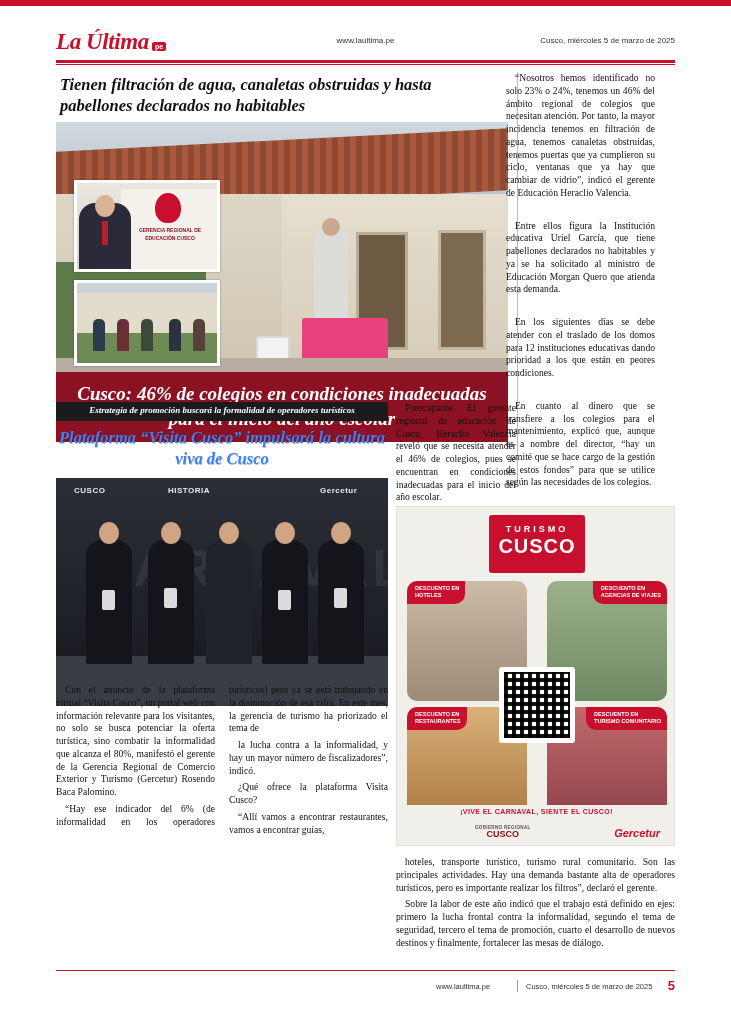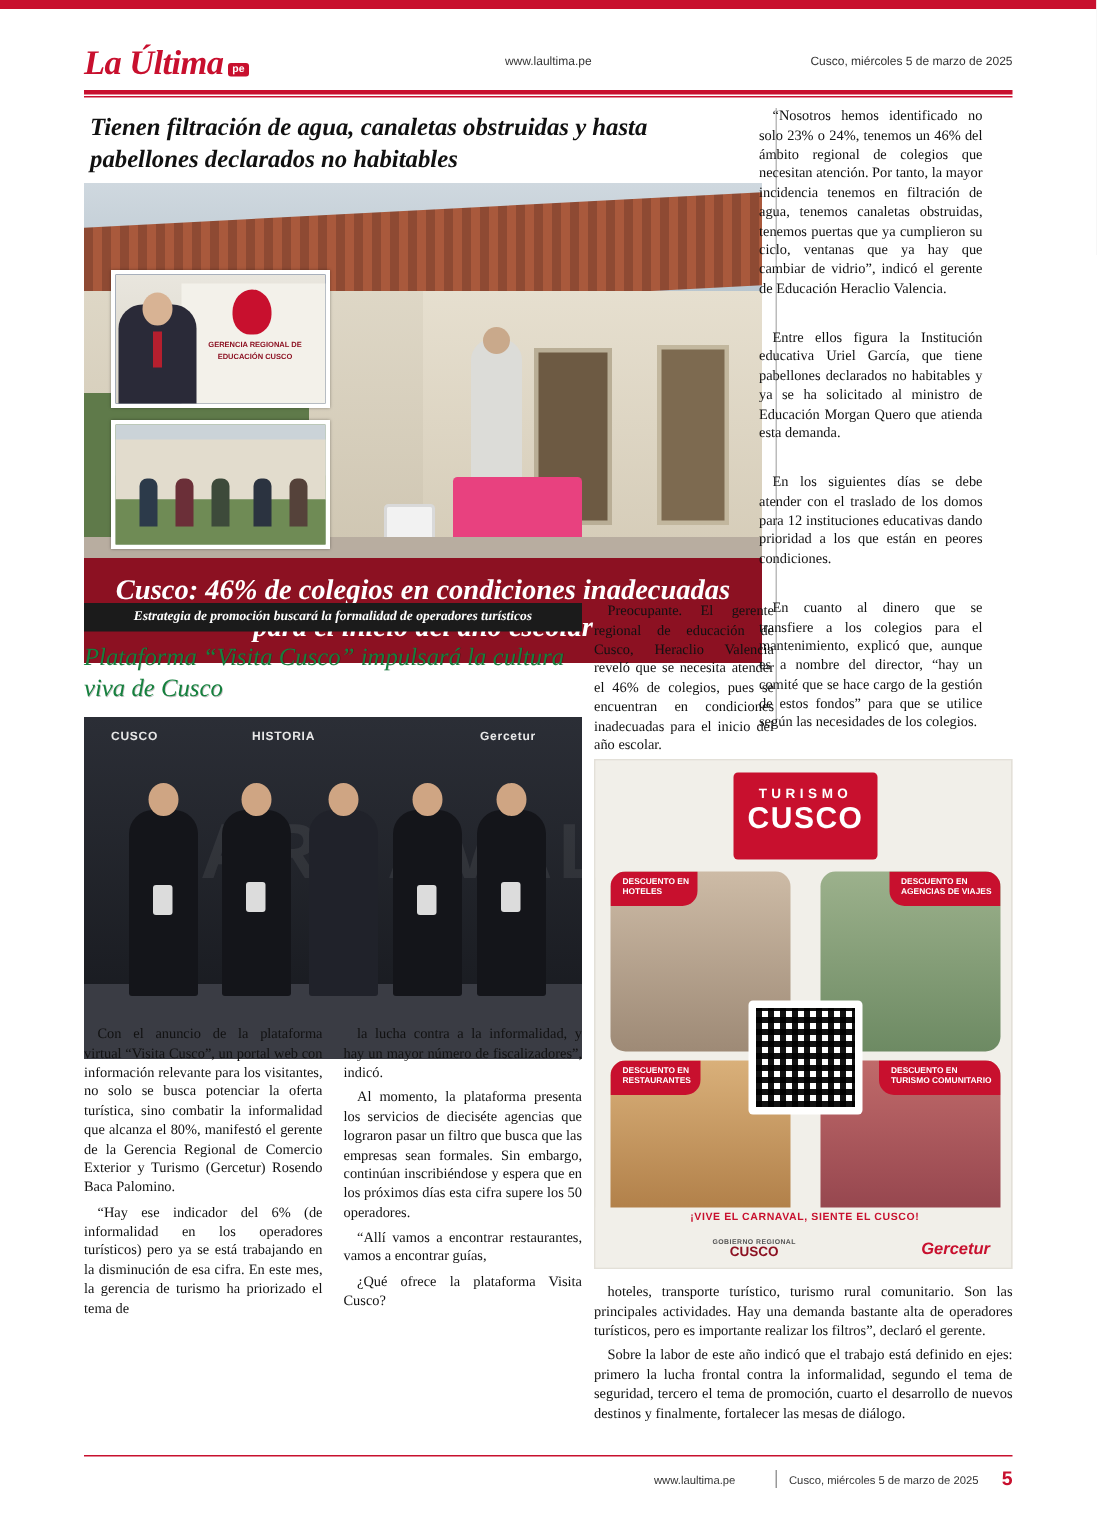--- a/index.html
+++ b/index.html
@@ -152,23 +152,23 @@
 
   
   .story2 { position:absolute; left:0; top:330px; width:332px; }
   .kicker {
     background:#1b1b1b; color:#ffffff;
     font-family:"Liberation Serif", serif; font-style:italic; font-weight:bold;
     font-size:9px; line-height:1.3; text-align:center;
     padding:3px 6px 4px 6px;
   }
   .story2-title {
-    margin-top:6px; 
-    font-family:"Liberation Serif", serif; font-weight:normal; font-style:italic;
-    font-size:16.5px; line-height:1.3; color:#15803d;
+    margin-top:6px; text-align:center;
+    font-family:"Liberation Serif", serif; font-weight:bold; font-style:italic;
+    font-size:16.5px; line-height:1.3; color:#3b82f6;
     text-shadow:0.5px 0.5px 0 rgba(0,0,0,.25);
   }
   .story2-photo {
     position:relative; margin-top:8px; width:332px; height:228px; overflow:hidden;
     background:#23252b;
   }
   .s2-backdrop { position:absolute; inset:0;
     background:linear-gradient(#2b2e36, #16181d); }
   .s2-logorow { position:absolute; left:0; top:8px; width:332px; height:22px; }
   .s2-lg { position:absolute; top:0; font-family:"Liberation Sans", sans-serif;
@@ -361,23 +361,22 @@
         <div class="s2-phone" style="left:222px; top:112px;"></div>
         <div class="s2-phone" style="left:278px; top:110px;"></div>
       </div>
     </div>
 
     <div class="story2-body">
       <div class="col2">
         <p>Con el anuncio de la plataforma virtual “Visita Cusco”, un portal web con información relevante para los visitantes, no solo se busca potenciar la oferta turística, sino combatir la informalidad que alcanza el 80%, manifestó el gerente de la Gerencia Regional de Comercio Exterior y Turismo (Gercetur) Rosendo Baca Palomino.</p>
         <p>“Hay ese indicador del 6% (de informalidad en los operadores turísticos) pero ya se está trabajando en la disminución de esa cifra. En este mes, la gerencia de turismo ha priorizado el tema de</p>
         <p>la lucha contra a la informalidad, y hay un mayor número de fiscalizadores”, indicó.</p>
-        <p>Al momento, la plataforma presenta los servicios de dieciséte agencias que lograron pasar un filtro que busca que las empresas sean formales. Sin embargo, continúan inscribiéndose y espera que en los próximos días esta cifra supere los 50 operadores.</p>
+        <p>¿Qué ofrece la plataforma Visita Cusco?</p>
         <p>“Allí vamos a encontrar restaurantes, vamos a encontrar guías,</p>
-        <p>¿Qué ofrece la plataforma Visita Cusco?</p>
       </div>
     </div>
 
     <div class="poster">
       <div class="po-head"></div>
       <div class="po-logo">
         <div class="l1">TURISMO</div>
         <div class="l2">CUSCO</div>
       </div>
 

